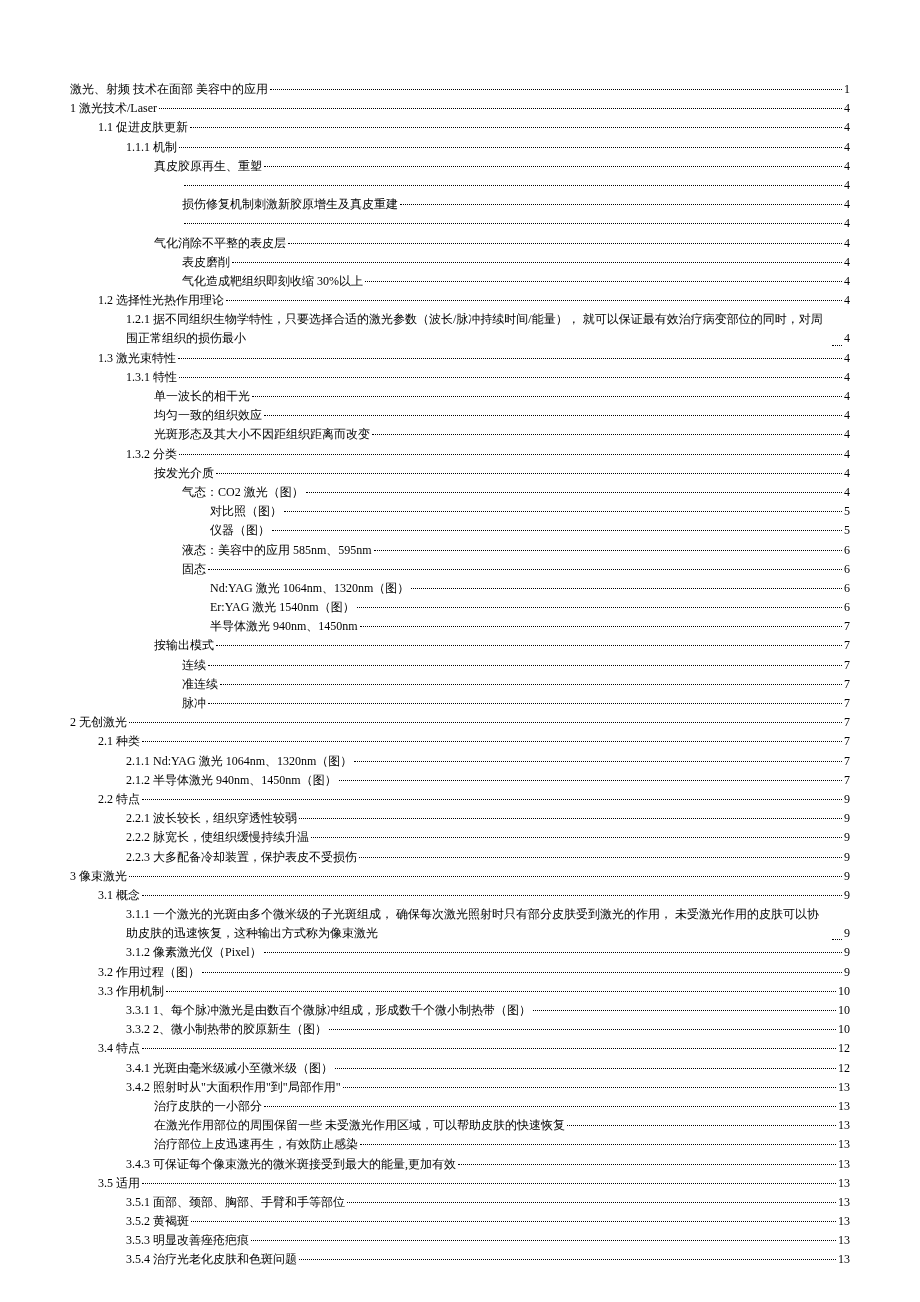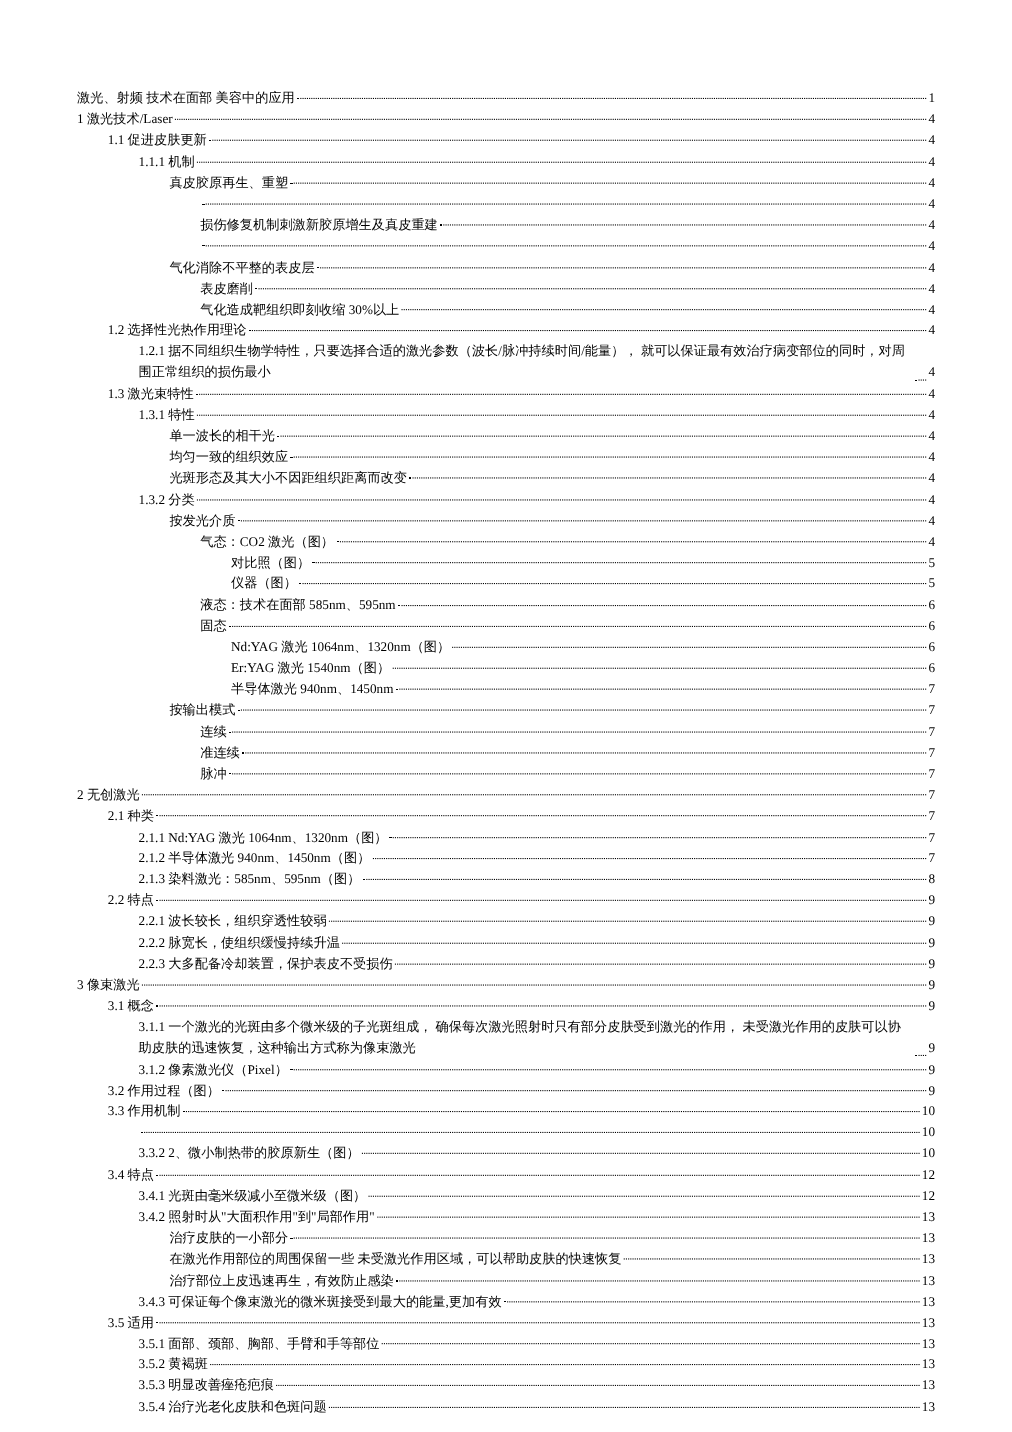--- a/index.html
+++ b/index.html
@@ -151,21 +151,21 @@
       <span class="toc-text">对比照（图）</span>
       <span class="dots"></span>
       <span class="pg">5</span>
     </div>
     <div class="toc-line l5">
       <span class="toc-text">仪器（图）</span>
       <span class="dots"></span>
       <span class="pg">5</span>
     </div>
     <div class="toc-line l4">
-      <span class="toc-text">液态：技术在面部 585nm、595nm</span>
+      <span class="toc-text">液态：美容中的应用 585nm、595nm</span>
       <span class="dots"></span>
       <span class="pg">6</span>
     </div>
     <div class="toc-line l4">
       <span class="toc-text">固态</span>
       <span class="dots"></span>
       <span class="pg">6</span>
     </div>
     <div class="toc-line l5">
       <span class="toc-text">Nd:YAG 激光 1064nm、1320nm（图）</span>
@@ -215,25 +215,20 @@
     <div class="toc-line l2">
       <span class="toc-text">2.1.1 Nd:YAG 激光 1064nm、1320nm（图）</span>
       <span class="dots"></span>
       <span class="pg">7</span>
     </div>
     <div class="toc-line l2">
       <span class="toc-text">2.1.2 半导体激光 940nm、1450nm（图）</span>
       <span class="dots"></span>
       <span class="pg">7</span>
     </div>
-    <div class="toc-line l2">
-      <span class="toc-text">2.1.3 染料激光：585nm、595nm（图）</span>
-      <span class="dots"></span>
-      <span class="pg">8</span>
-    </div>
     <div class="toc-line l1">
       <span class="toc-text">2.2 特点</span>
       <span class="dots"></span>
       <span class="pg">9</span>
     </div>
     <div class="toc-line l2">
       <span class="toc-text">2.2.1 波长较长，组织穿透性较弱</span>
       <span class="dots"></span>
       <span class="pg">9</span>
     </div>
@@ -271,20 +266,21 @@
       <span class="toc-text">3.2 作用过程（图）</span>
       <span class="dots"></span>
       <span class="pg">9</span>
     </div>
     <div class="toc-line l1">
       <span class="toc-text">3.3 作用机制</span>
       <span class="dots"></span>
       <span class="pg">10</span>
     </div>
     <div class="toc-line l2">
+      <span class="toc-text">3.3.1 1、每个脉冲激光是由数百个微脉冲组成，形成数千个微小制热带（图）</span>
       <span class="dots"></span>
       <span class="pg">10</span>
     </div>
     <div class="toc-line l2">
       <span class="toc-text">3.3.2 2、微小制热带的胶原新生（图）</span>
       <span class="dots"></span>
       <span class="pg">10</span>
     </div>
     <div class="toc-line l1">
       <span class="toc-text">3.4 特点</span>

